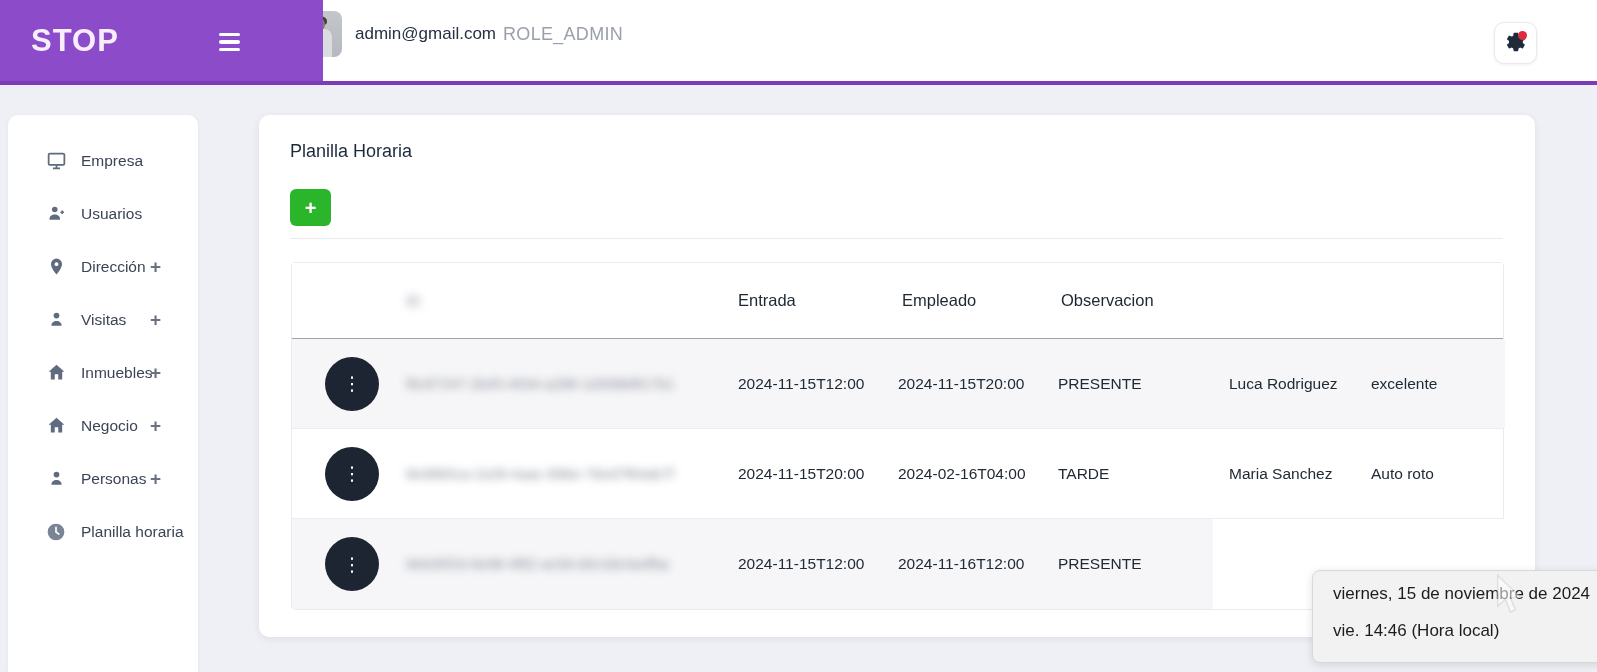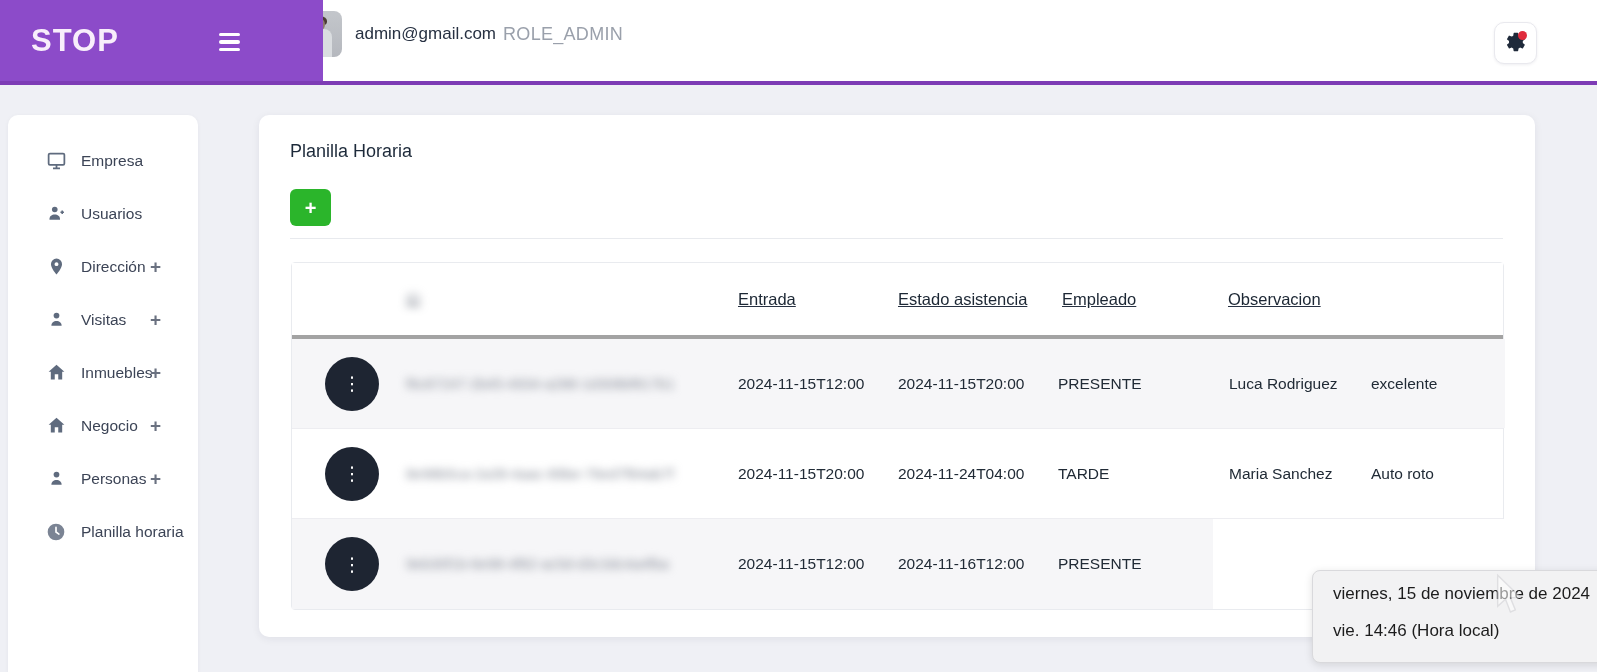--- a/index.html
+++ b/index.html
@@ -38,21 +38,21 @@
 
   
   .main-card { position:absolute; left:259px; top:115px; width:1276px; height:522px; background:#fff; border-radius:10px; box-shadow:0 2px 8px rgba(30,30,60,.07); }
   .page-title { position:absolute; left:31px; top:26px; font-size:18px; font-weight:500; color:#1d2a3a; }
   .add-btn { position:absolute; left:31px; top:74px; width:41px; height:37px; background:#2bb52b; border:none; border-radius:6px; color:#fff; font-size:20px; font-weight:bold; cursor:pointer; line-height:1; }
   .divider { position:absolute; left:31px; top:123px; width:1213px; height:1px; background:#e8eaee; }
 
   
   .table { position:absolute; left:32px; top:147px; width:1213px; border:1px solid #e9ebef; border-radius:4px; }
   .trow { display:grid; grid-template-columns:99px 335px 160px 160px 167px 143px 149px; align-items:center; }
-  .trow.head { height:76px; background:#fff; border-bottom:4px solid #a3a3a3;text-decoration:underline; }
+  .trow.head { height:76px; background:#fff; border-bottom:1px solid #a3a3a3; }
   .trow.data { height:90px; border-bottom:1px solid #ededf1; }
   .trow.data:last-child { border-bottom:none; }
   .trow.striped > div { background:#f6f6f8; }
   .tcell { padding:0 12px; font-size:15.5px; color:#212b36; height:100%; display:flex; align-items:center; }
   .trow.head .tcell { font-size:16.5px; color:#1c2734; font-weight:500; }
   .tcell.c-id { padding-left:15px; }
   .tcell.c-obs { padding-left:15px;text-align:right; }
   .tcell.c-emp { padding-left:16px;text-align:right; }
   .blurred { filter:blur(4px); color:#8a8f9a; font-size:14.5px; white-space:nowrap; overflow:hidden; }
   .white-cell { background:#fff !important; }
@@ -192,21 +192,20 @@
   <div class="divider"></div>
 
   <div class="table">
 
     <div class="trow head">
       <div class="tcell"></div>
       <div class="tcell c-id">
           <span class="blurred">ID</span>
         </div>
       <div class="tcell">Entrada</div>
-      <div class="tcell">Estado asistencia</div>
       <div class="tcell c-emp">Empleado</div>
       <div class="tcell c-obs">Observacion</div>
     </div>
 
     <div class="trow data striped">
       <div class="tcell">
         <button class="kebab-btn">
             <span>⋮</span>
           </button>
       </div>
@@ -223,21 +222,21 @@
     <div class="trow data">
       <div class="tcell">
         <button class="kebab-btn">
             <span>⋮</span>
           </button>
       </div>
       <div class="tcell c-id">
           <span class="blurred">8e98b5ca-2a39-4aac-89be-76ed7f84ab7f</span>
         </div>
       <div class="tcell">2024-11-15T20:00</div>
-      <div class="tcell">2024-11-24T04:00</div>
+      <div class="tcell">2024-02-16T04:00</div>
       <div class="tcell">TARDE</div>
       <div class="tcell c-emp">Maria Sanchez</div>
       <div class="tcell c-obs">Auto roto</div>
     </div>
 
     <div class="trow data striped">
       <div class="tcell">
         <button class="kebab-btn">
             <span>⋮</span>
           </button>

